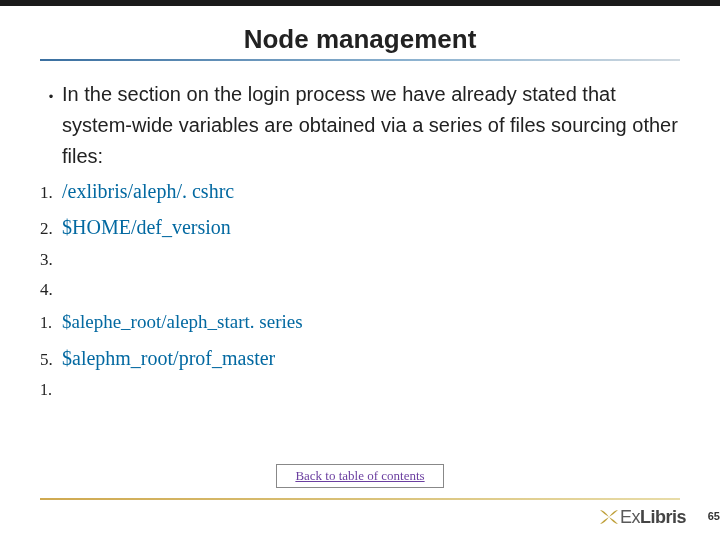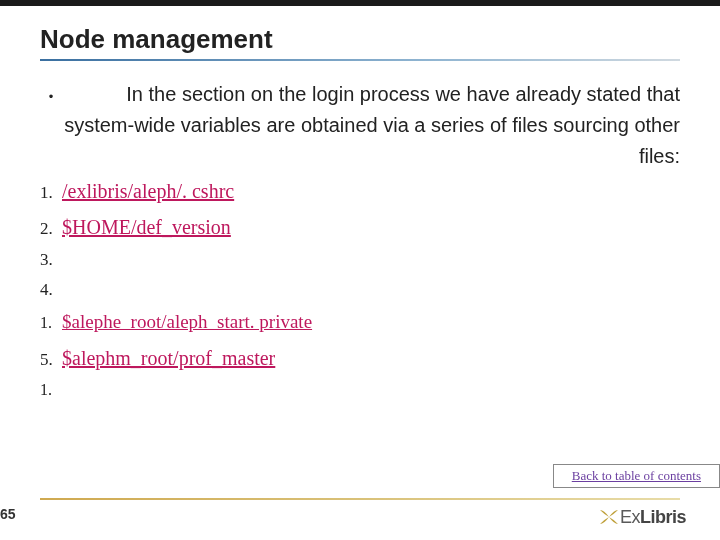--- a/index.html
+++ b/index.html
@@ -20,20 +20,21 @@
     padding: 18px 40px 0 40px;
     position: relative;
     height: calc(540px - 6px);
     box-sizing: border-box;
   }
   .title {
     font-size: 26px;
     font-weight: 700;
     color: #222;
     margin: 0 0 4px 0;
+    text-align: center;
   }
   .underline {
     height: 2px;
     background: linear-gradient(to right, #3a6fa0 0%, #8fb4d1 60%, #d0d9e0 100%);
     margin-bottom: 18px;
   }
   .row {
     display: flex;
     align-items: baseline;
     margin: 3px 0;
@@ -42,36 +43,34 @@
     width: 22px;
     flex: 0 0 22px;
     font-size: 13px;
     color: #222;
     text-align: center;
   }
   .bullet-text {
     font-size: 20px;
     line-height: 1.55;
     color: #222;
-    text-align: right;
   }
   .num-marker {
     width: 22px;
     flex: 0 0 22px;
     font-family: "Times New Roman", Times, serif;
     font-size: 17px;
     color: #222;
     text-align: left;
   }
   .num-text {
     font-family: "Times New Roman", Times, serif;
     font-size: 20px;
-    color: #be185d;
+    color: #0369a1;
     line-height: 1.3;
-    text-decoration: underline;
   }
   .ol-block {
     margin-top: 6px;
   }
   .ol-block .row {
     margin: 6px 0 10px 0;
   }
   .sub {
     margin-left: 48px;
   }
@@ -79,21 +78,21 @@
     font-size: 16px;
   }
   .sub .num-text {
     font-size: 19px;
   }
   .back-link-wrap {
     position: absolute;
     left: 0;
     right: 0;
     bottom: 52px;
-    text-align: right;
+    text-align: center;
   }
   .back-link {
     display: inline-block;
     border: 1px solid #888;
     padding: 3px 18px;
     font-family: "Times New Roman", Times, serif;
     font-size: 13px;
     color: #6b3fa0;
     text-decoration: underline;
     cursor: pointer;
@@ -104,22 +103,22 @@
     right: 40px;
     bottom: 40px;
     height: 2px;
     background: linear-gradient(to right, #cfa950 0%, #d9c178 50%, #e8dca8 100%);
   }
   .page-num {
     position: absolute;
     left: 0;
     right: 0;
     bottom: 18px;
-    text-align: left;
-    font-size: 14px;
+    text-align: right;
+    font-size: 11px;
     font-weight: 700;
     color: #333;
   }
   .logo {
     position: absolute;
     right: 34px;
     bottom: 12px;
     display: flex;
     align-items: center;
     gap: 0;
@@ -167,21 +166,21 @@
 
     <div class="row">
       <div class="num-marker">3.</div>
     </div>
 
     <div class="row">
       <div class="num-marker">4.</div>
     </div>
     <div class="row sub">
       <div class="num-marker">1.</div>
-      <div class="num-text">$alephe_root/aleph_start. private</div>
+      <div class="num-text">$alephe_root/aleph_start. series</div>
     </div>
 
     <div class="row">
       <div class="num-marker">5.</div>
       <div class="num-text">$alephm_root/prof_master</div>
     </div>
     <div class="row sub">
       <div class="num-marker">1.</div>
     </div>
 

